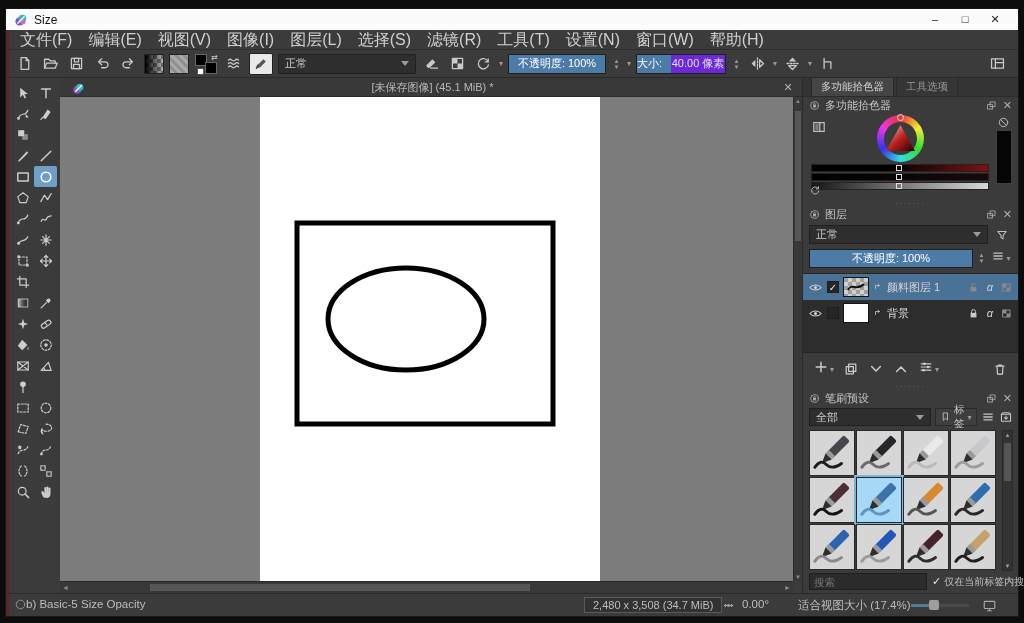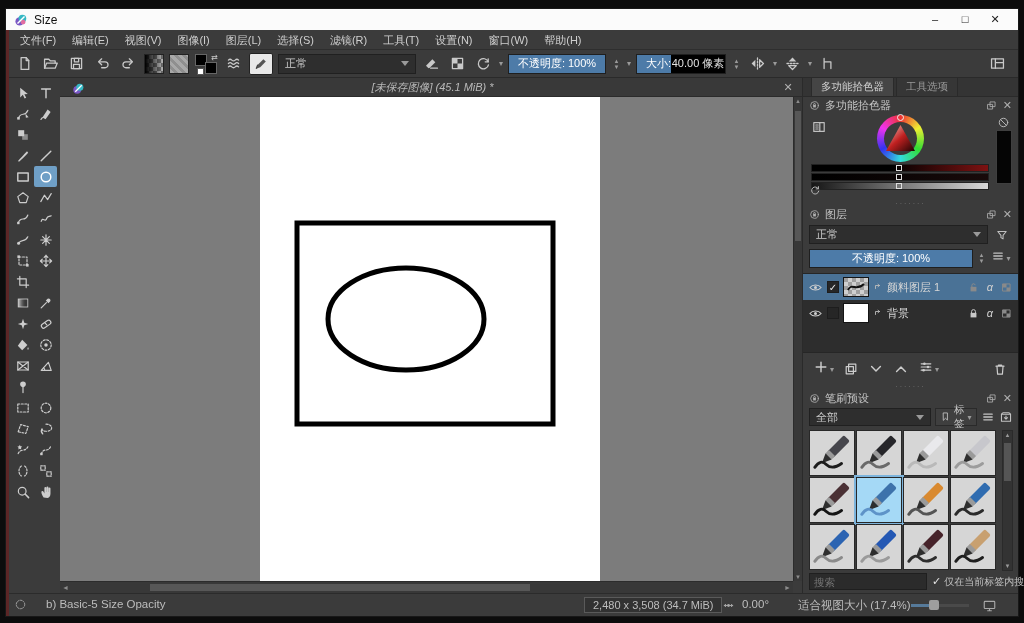--- a/index.html
+++ b/index.html
@@ -10,62 +10,62 @@
 
   
   .titlebar { position:absolute; left:0; top:0; right:0; height:21px; background:#fbfbfb; display:flex; align-items:center; padding:0 8px; }
   .titlebar .logo { width:14px; height:14px; margin-right:6px; }
   .titlebar .ttl { font-size:12px; color:#111; }
   .wctrls { margin-left:auto; display:flex; }
   .wctrl { width:30px; text-align:center; font-size:11px; color:#222; cursor:default; }
 
   
   .menubar { position:absolute; left:0; top:21px; right:0; height:20px; background:#3b3b3b; border-bottom:1px solid #2e2e2e; display:flex; align-items:center; padding-left:6px; }
-  .menu-item { font-size:11px; color:#cfcfcf; padding:4px 8px; line-height:20px; }
+  .menu-item { font-size:16px; color:#cfcfcf; padding:4px 8px; line-height:20px; }
 
   
   .toolbar { position:absolute; left:0; top:41px; right:0; height:28px; background:#3b3b3b; border-bottom:1px solid #2a2a2a; display:flex; align-items:center; padding-left:8px; gap:5px; }
   .tbtn { width:21px; height:21px; color:#c9c9c9; display:grid; place-items:center; flex:none; }
   .tbtn svg { width:17px; height:17px; }
   .sw { width:20px; height:20px; border:1px solid #222; flex:none; }
   .sw-gradient { background:linear-gradient(90deg,#000,rgba(0,0,0,0)), repeating-conic-gradient(#b5b5b5 0% 25%, #6e6e6e 0% 50%); background-size:100% 100%, 8px 8px; }
   .sw-pattern  { background:repeating-linear-gradient(45deg,#a8a8a8 0 3px,#8f8f8f 3px 6px); }
   .fgbg { position:relative; width:24px; height:22px; flex:none; }
   .fgbg .fg { position:absolute; left:1px; top:1px; width:12px; height:12px; background:#000; border:1px solid #666; }
   .fgbg .bg2 { position:absolute; right:1px; bottom:1px; width:12px; height:12px; background:#000; border:1px solid #666; }
   .fgbg .wh { position:absolute; left:3px; bottom:0; width:7px; height:7px; background:#fff; border:1px solid #555; }
   .fgbg .swap { position:absolute; right:0; top:0; font-size:8px; color:#ccc; }
   .editor-btn { width:24px; height:22px; background:#e9e9e9; border:1px solid #222; border-radius:2px; display:grid; place-items:center; color:#333; flex:none; }
   .editor-btn svg { width:16px; height:16px; }
   .combo { height:20px; background:#2e2e2e; border:1px solid #202020; color:#cccccc; font-size:11px; display:flex; align-items:center; padding:0 6px; position:relative; flex:none; }
   .combo .arr { margin-left:auto; border-left:4px solid transparent; border-right:4px solid transparent; border-top:5px solid #9a9a9a; }
   .combo-blend { width:138px; }
-  .slider { height:20px; border:1px solid #1f1f1f; background:#000000; position:relative; font-size:11px; color:#fff; overflow:hidden; flex:none; display:flex; align-items:center; justify-content:center; }
+  .slider { height:20px; border:1px solid #1f1f1f; background:#6d28d9; position:relative; font-size:11px; color:#fff; overflow:hidden; flex:none; display:flex; align-items:center; justify-content:center; }
   .slider .fill { position:absolute; left:0; top:0; bottom:0; background:#4d7ba8; }
   .slider span { position:relative; z-index:1; }
   .spin { width:11px; height:20px; display:flex; flex-direction:column; align-items:center; justify-content:center; color:#9a9a9a; font-size:6px; line-height:6px; flex:none; }
   .ddown { color:#9a9a9a; font-size:8px; flex:none; }
   .size-slider { justify-content:flex-start; }
   .size-slider .fill { width:34px; }
-  .size-slider .lbl { width:34px; text-align:right; flex:none; }
+  .size-slider .lbl { width:34px; text-align:left; flex:none; }
   .size-slider .val { flex:1; text-align:center; color:#e2e2e2; }
   .tb-spacer { flex:1; }
 
   
   .main { position:absolute; left:0; top:69px; right:0; bottom:23px; }
 
   
   .toolbox { position:absolute; left:3px; top:0; bottom:0; width:51px; padding-top:4px; }
   .trow { display:flex; justify-content:flex-start; padding-left:2px; }
   .tcell { width:23px; height:21px; display:grid; place-items:center; color:#cdcdcd; border-radius:2px; }
   .tcell svg { width:16px; height:16px; }
   .tcell.sel { background:#6f9fc6; color:#ffffff; }
 
   
-  .canvas-area { position:absolute; left:54px; right:216px; top:0; bottom:0;font-style:italic; }
+  .canvas-area { position:absolute; left:54px; right:216px; top:0; bottom:0; }
   .doc-tabbar { position:absolute; left:0; right:0; top:0; height:19px; background:#393939; border-bottom:1px solid #2b2b2b; display:flex; align-items:center; padding:0 6px; }
   .doc-tabbar .dlogo { width:13px; height:13px; margin-left:6px; }
   .doc-title { flex:1; text-align:center; font-size:11px; color:#b8b8b8; }
   .doc-close { color:#b0b0b0; font-size:11px; width:16px; text-align:center; }
   .viewport { position:absolute; left:0; right:9px; top:19px; bottom:12px; background:#7c7c7c; overflow:hidden; }
   .page { position:absolute; left:200px; top:0; width:340px; height:100%; background:#ffffff; }
   .tooltip { position:absolute; left:20px; top:66px; width:97px; background:#454545; border:1px solid #5f5f5f; color:#d6d6d6; font-size:10.5px; line-height:1.55; padding:3px 6px; }
   .vscroll { position:absolute; right:0; top:19px; bottom:12px; width:9px; background:#383838; border-left:1px solid #2c2c2c; }
   .vscroll .up { position:absolute; top:1px; left:0; right:0; text-align:center; font-size:6px; color:#8c8c8c; }
   .vscroll .dn { position:absolute; bottom:1px; left:0; right:0; text-align:center; font-size:6px; color:#8c8c8c; }
@@ -998,21 +998,21 @@
           </span>
         </div>
       </div>
     </div>
   </div>
 
   <div class="statusbar">
     <span class="it sicon" style="left:8px"><svg viewBox="0 0 20 20" width="100%" height="100%" fill="none" stroke="currentColor" stroke-width="1.5" stroke-linecap="round" stroke-linejoin="round">
             <circle cx="10" cy="10" r="6.5" stroke-dasharray="2.2 2"></circle>
           </svg></span>
-    <span class="it" style="left:40px">b) Basic-5 Size Opacity</span>
+    <span class="it" style="left:20px">b) Basic-5 Size Opacity</span>
     <span class="it dims" style="left:578px">2,480 x 3,508 (34.7 MiB)</span>
     <span class="it sicon" style="left:716px; top:5px"><svg viewBox="0 0 20 20" width="100%" height="100%" fill="none" stroke="currentColor" stroke-width="1.5" stroke-linecap="round" stroke-linejoin="round">
             <path d="M3.5 10 H16.5 M3.5 10 l2.2 -1.7 M3.5 10 l2.2 1.7 M16.5 10 l-2.2 -1.7 M16.5 10 l-2.2 1.7"></path>
             <circle cx="10" cy="10" r="2.2" fill="currentColor" stroke="none"></circle>
           </svg></span>
     <span class="it" style="left:736px">0.00°</span>
     <span class="it" style="left:792px">适合视图大小 (17.4%)</span>
     <span class="zslider">
       <span class="zf"></span>
       <span class="zt"></span>

